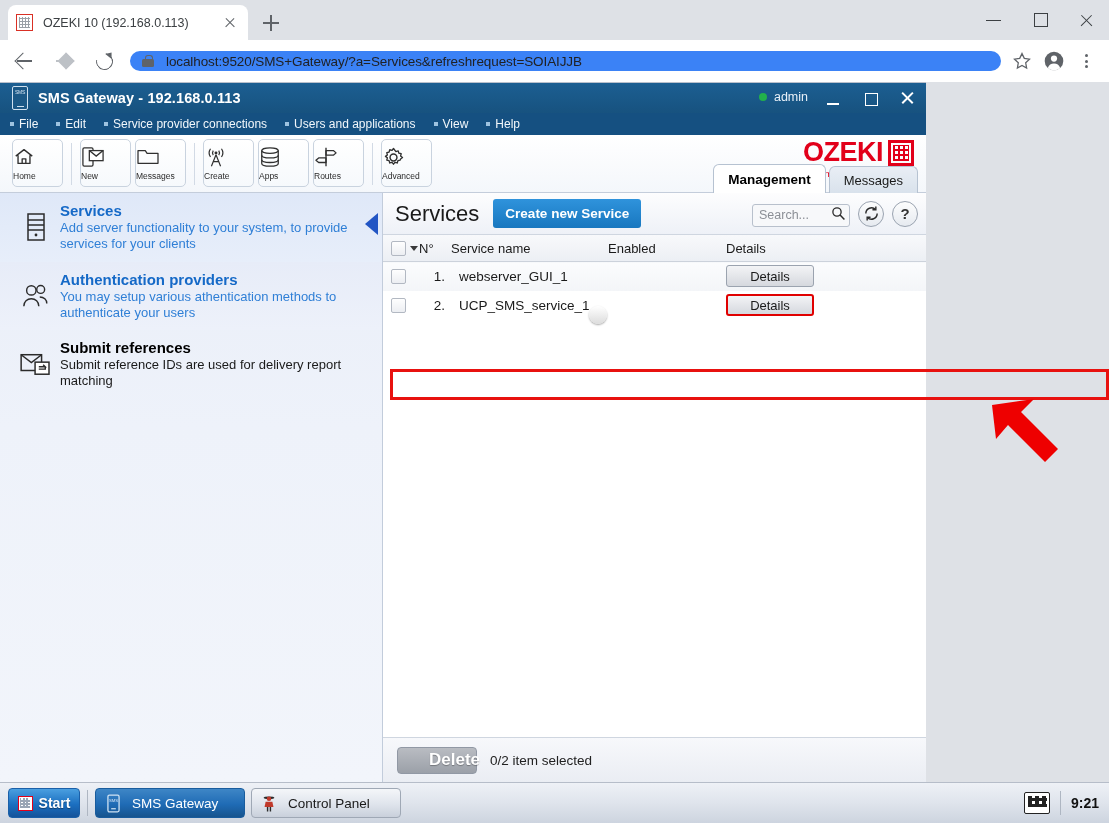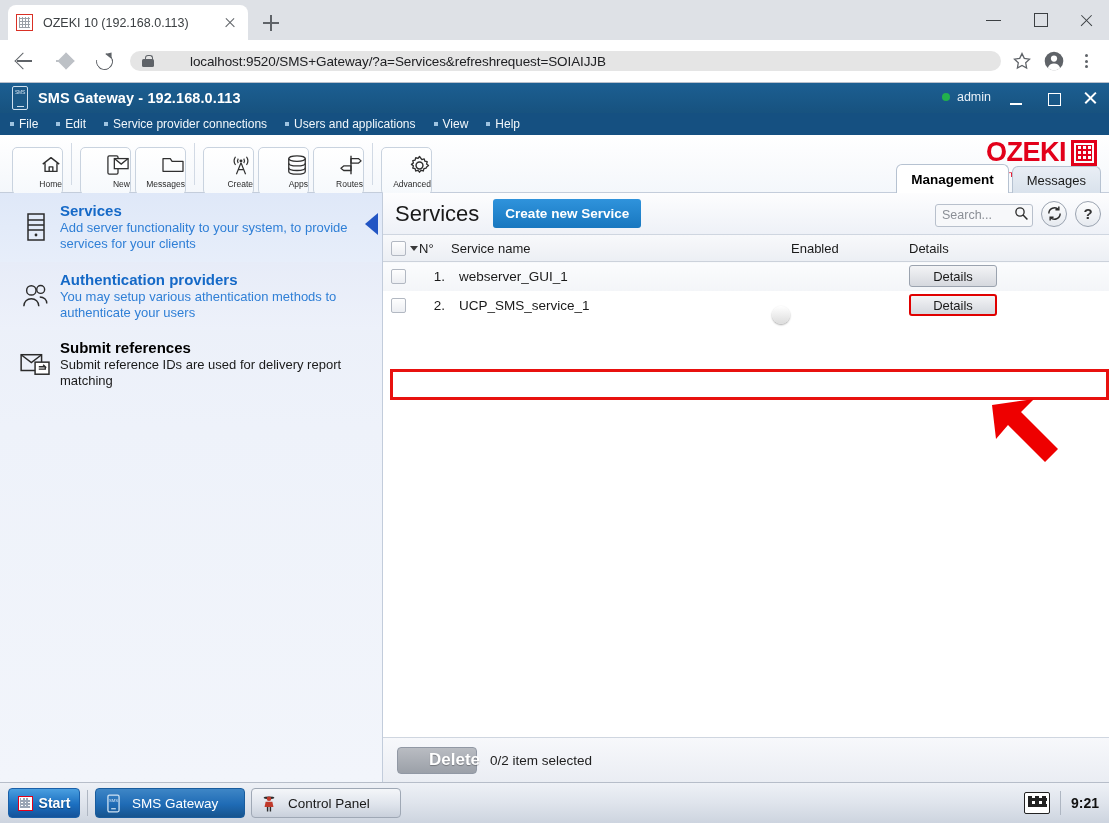--- a/index.html
+++ b/index.html
@@ -91,22 +91,22 @@
     content:""; position:absolute; left:8px; top:8px; width:15px; height:15px;
     border: 1.9px solid #5f6368; border-radius: 50%;
     border-top-color: transparent; transform: rotate(-35deg);
   }
   .ico-reload::after {
     content:""; position:absolute; left:18px; top:6.5px;
     border-left: 4px solid transparent; border-right: 4px solid transparent;
     border-bottom: 5px solid #5f6368; transform: rotate(38deg);
   }
   .omnibox {
-    flex: 1; height: 20px; margin: 0 6px 0 10px; background: #e5e5e5; border-radius: 14px;
-    display: flex; align-items: center; padding: 0 12px; cursor: text; gap: 24px;
+    flex: 1; height: 20px; margin: 0 6px 0 10px; background: #3b82f6; border-radius: 14px;
+    display: flex; align-items: center; padding: 0 12px; cursor: text;
   }
   .lock-icon { width: 12px; height: 14px; position: relative; margin-right: 12px; flex:0 0 12px; }
   .lock-icon::before {
     content:""; position:absolute; left:0; top:5px; width:12px; height:8px; background:#5f6368; border-radius:1.5px;
   }
   .lock-icon::after {
     content:""; position:absolute; left:3px; top:1px; width:6px; height:6px;
     border:1.7px solid #5f6368; border-bottom:none; border-radius:3px 3px 0 0;
   }
   .omnibox-url { font-size: 13.5px; color: #202124; white-space: nowrap; letter-spacing:-0.1px; }
@@ -115,21 +115,21 @@
   .dots-ico { margin-right: 8px; }
   .dots-ico span {
     position:absolute; left:14px; width:3.4px; height:3.4px; border-radius:50%; background:#5f6368;
   }
   .dots-ico span:nth-child(1){ top:8px; }
   .dots-ico span:nth-child(2){ top:13.5px; }
   .dots-ico span:nth-child(3){ top:19px; }
 
   
   .app {
-    position: absolute; left: 0; top: 82px; width: 1109px; height: 700px;
+    position: absolute; left: 0; top: 82px; width: 926px; height: 700px;
     background: #fef9c3; border-top: 1px solid #b9c0cc;
   }
   .app-titlebar {
     position: relative; height: 30px; background: #1b5886;
     background: linear-gradient(180deg,#1c5f92 0%,#17527f 100%);
     display: flex; align-items: center; color: #ffffff;
   }
   .app-logo-sms {
     width: 16px; height: 24px; margin-left: 12px; margin-right: 10px;
     border: 1.6px solid #cfe0ef; border-radius: 2px; position: relative; flex:0 0 16px;
@@ -173,21 +173,21 @@
   .ribbon {
     position: relative; height: 58px; background: #ffffff;
     background: linear-gradient(180deg,#ffffff 0%,#f4f7fb 100%);
     border-bottom: 1px solid #c4cddb; display: flex; align-items: center; padding-left: 10px;
   }
   .ribbon-group { display: flex; align-items: stretch; height: 50px; }
   .ribbon-sep { width:1px; background:#d2dae5; margin: 4px 6px; height: 42px; align-self:center; }
   .rib-btn {
     width: 51px; height: 48px; border: 1px solid #c9d3df; border-radius: 5px;
     background: linear-gradient(180deg,#ffffff 0%,#f6f9fc 100%);
-    margin: 8px 2px; display: flex; flex-direction: column; align-items: flex-end;
+    margin: 0 2px; display: flex; flex-direction: column; align-items: flex-start;
     justify-content: center; cursor: pointer;
   }
   .rib-ico { height: 26px; display:flex; align-items:center; justify-content:center; }
   .rib-label { font-size: 8.5px; color: #2b2b2b; margin-top: 1px; }
 
   .brand {
     position: absolute; right: 12px; top: 4px; text-align: left;
   }
   .brand-row { display: flex; align-items: center; justify-content: flex-end; }
   .brand-word {

